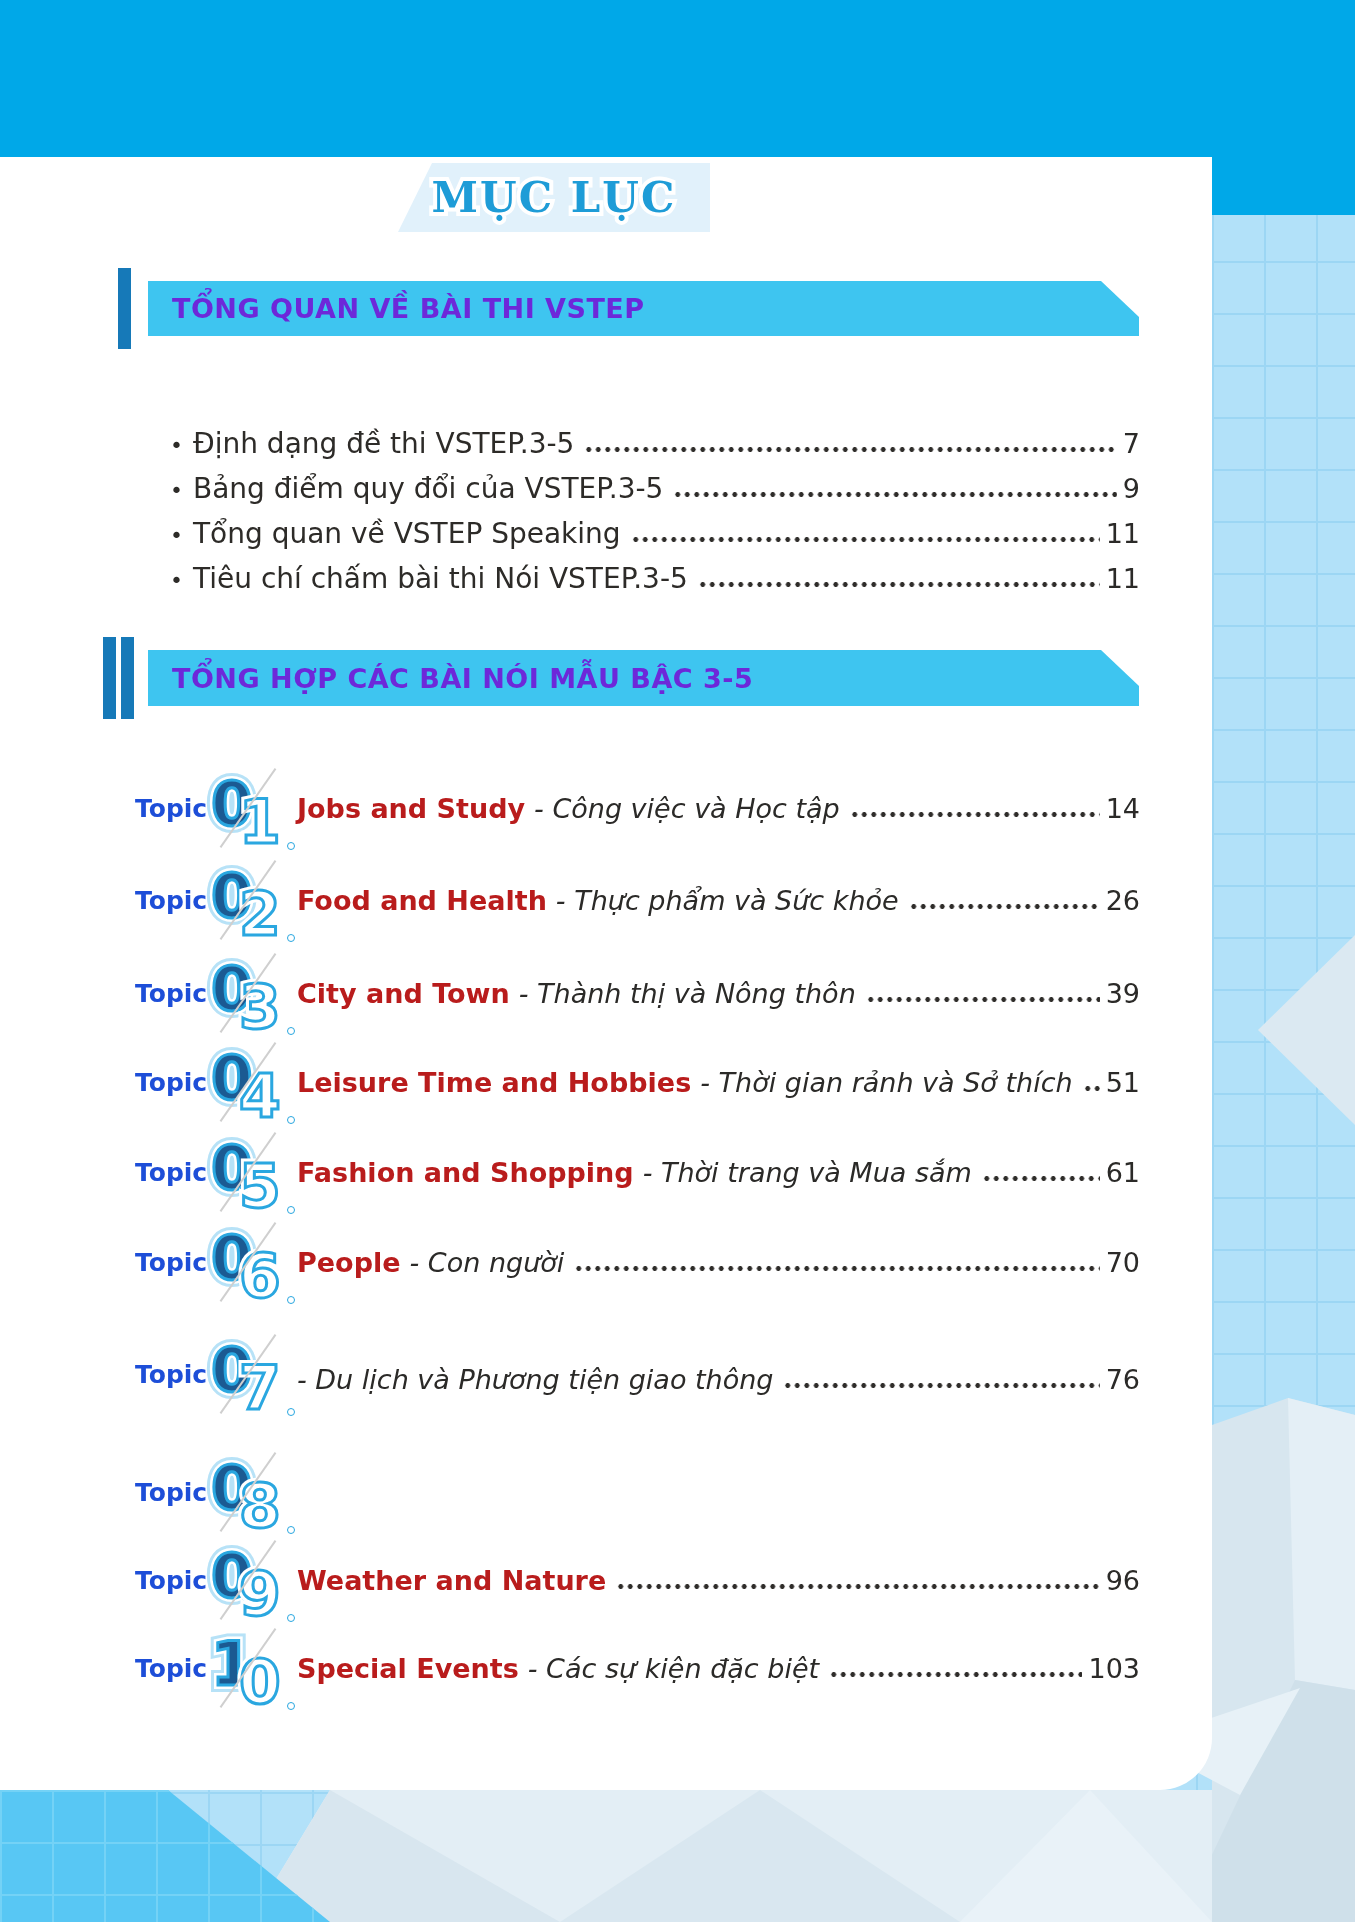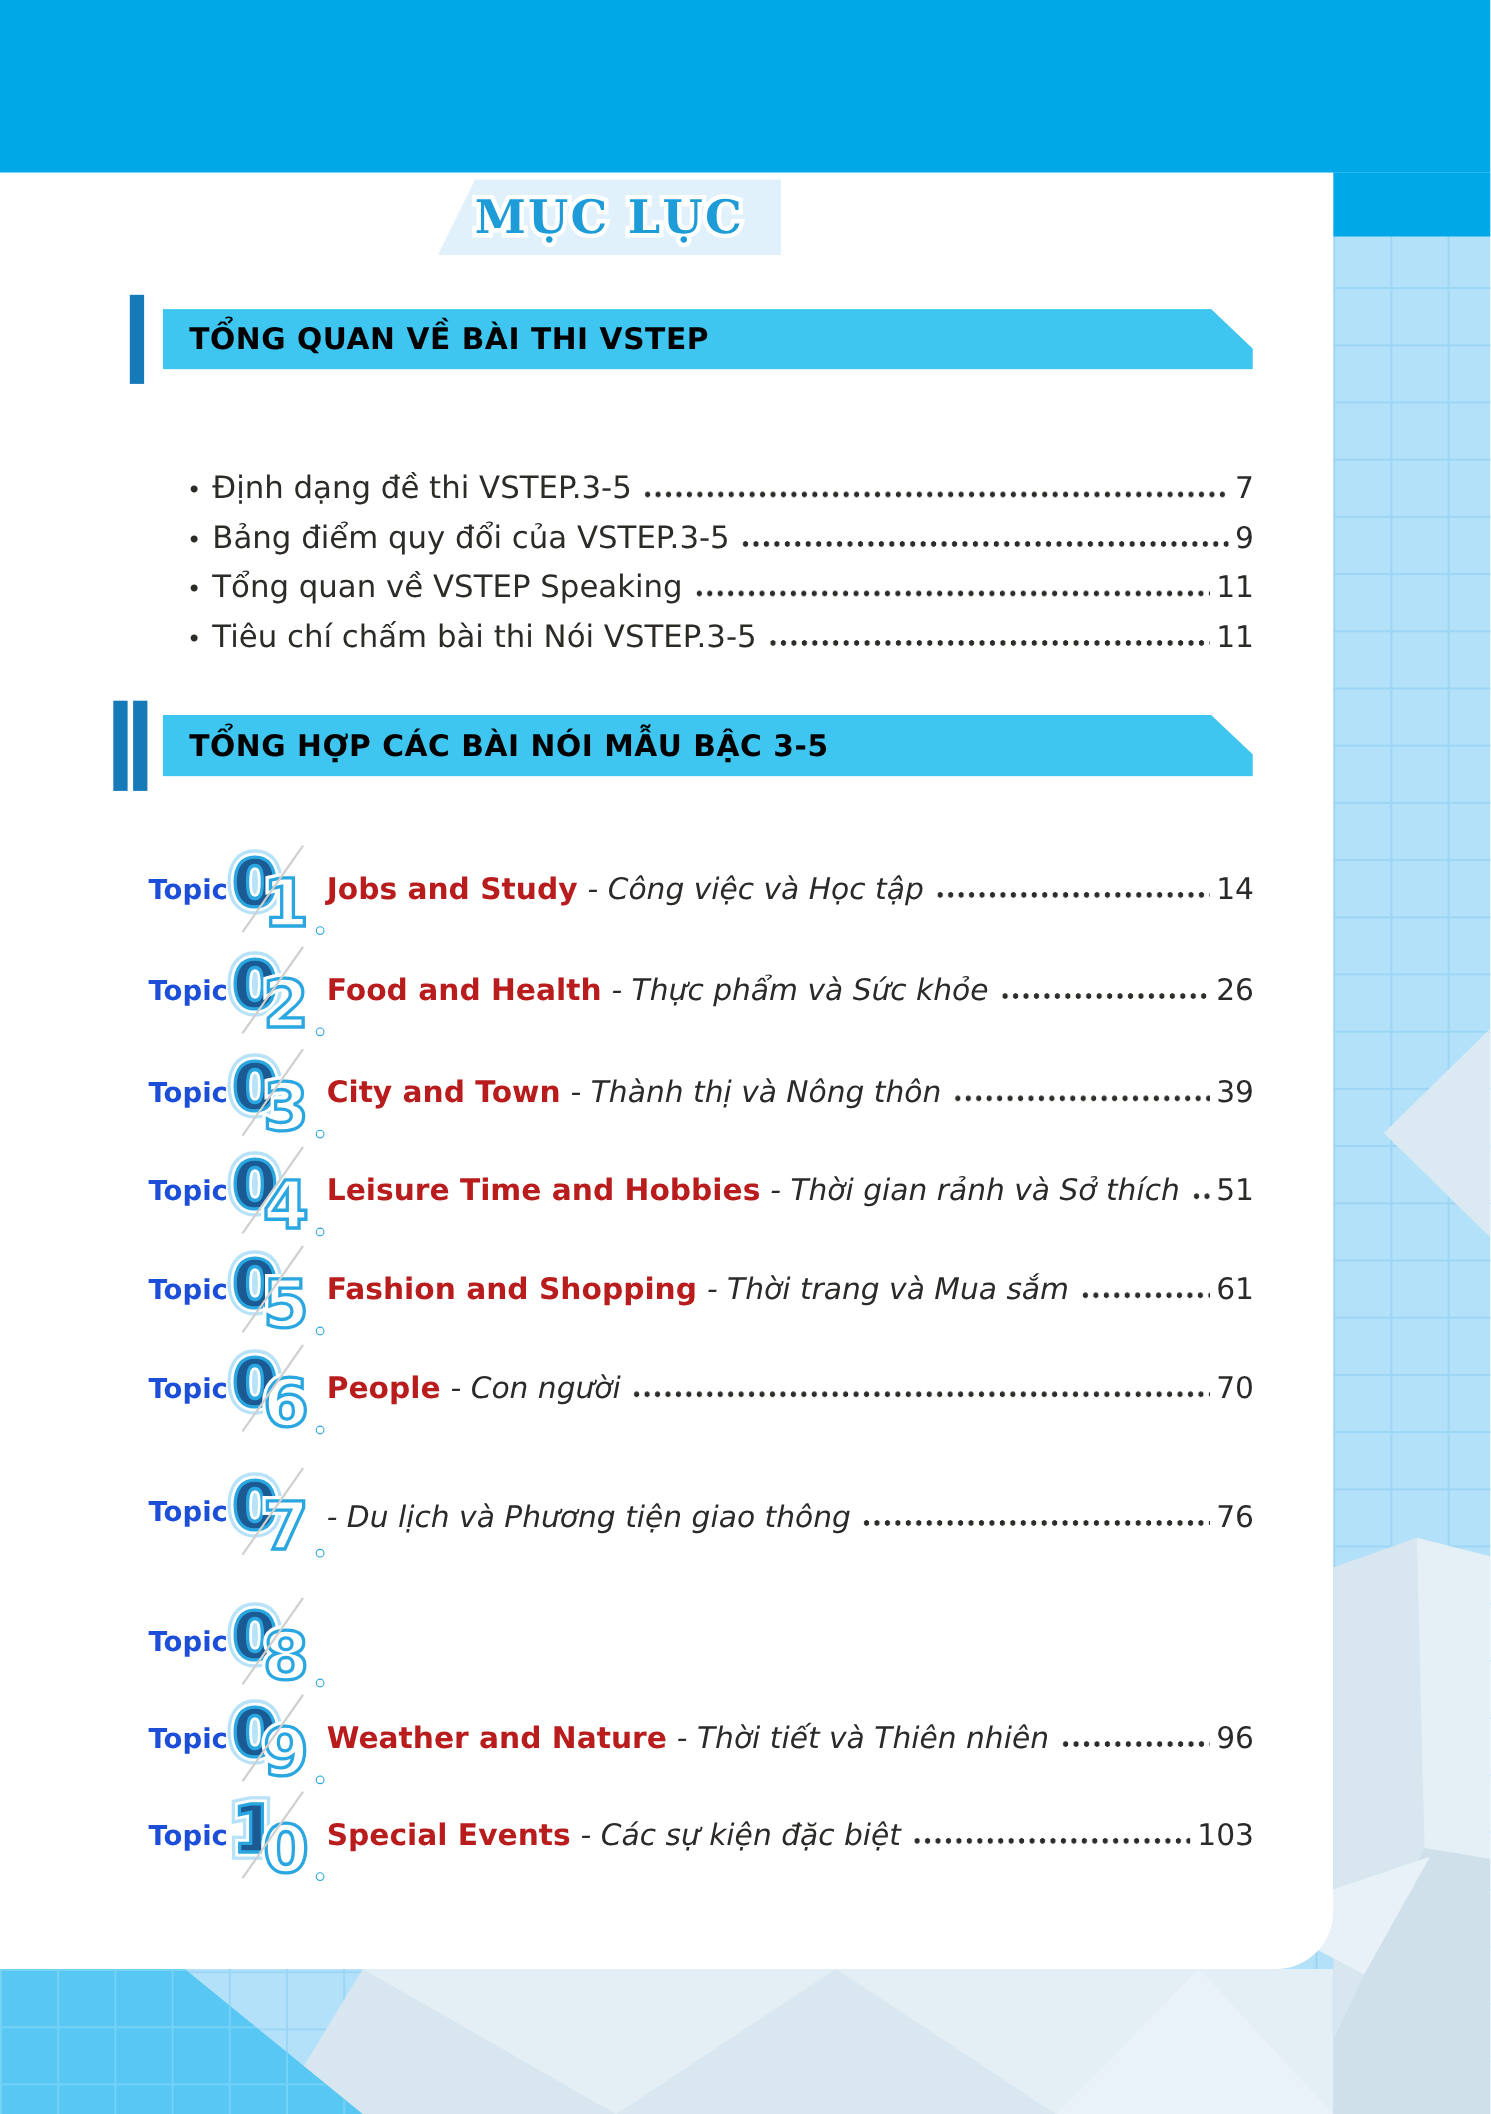--- a/index.html
+++ b/index.html
@@ -54,21 +54,21 @@
   .muc-text .back{position:absolute;left:0;top:0;-webkit-text-stroke:8px #ffffff;color:#ffffff;}
   .muc-text .front{position:relative;color:#1e9cd7;}
   
   .accent-bar{position:absolute;width:13px;background:#1679b8;}
   .sec-banner{
     position:absolute;left:148px;width:991px;background:#3ec5f0;
     display:flex;align-items:center;
     clip-path:polygon(0 0,calc(100% - 38px) 0,100% 36px,100% 100%,0 100%);
   }
   .sec-banner .sec-title{
-    color:#000000;font-weight:700;font-size:27px;letter-spacing:.5px;
+    color:#6d28d9;font-weight:700;font-size:27px;letter-spacing:.5px;
     padding-left:24px;white-space:nowrap;
   }
   
   .items{position:absolute;left:170px;top:427px;width:970px;}
   .item{display:flex;align-items:baseline;height:45px;font-size:28px;color:#2d2b28;font-weight:500;}
   .bullet{margin-right:10px;font-size:22px;}
   .leader{
     flex:1;height:7px;margin:0 6px 0 10px;align-self:baseline;
     background-image:radial-gradient(circle,#2e2c29 2.2px,transparent 2.7px);
     background-size:9.5px 7px;background-repeat:repeat-x;background-position:left bottom;
@@ -308,21 +308,20 @@
           <span class="g g1">0</span>
           <span class="g g2">0</span>
           <span class="g g3">0</span>
           <span class="g s1">9</span>
           <span class="g s2">9</span>
           <span class="slash"></span>
           <span class="reg"></span>
         </span>
         <div class="topic-text">
           <span class="t-title">Weather and Nature</span>
-          <span class="t-sub">- Thời tiết và Thiên nhiên</span>
           <span class="leader"></span>
           <span class="pg">96</span>
         </div>
       </div>
       <div class="topic-row" style="top: 1622px;">
         <span class="topic-label">Topic</span>
         <span class="topic-num">
           <span class="g g1">1</span>
           <span class="g g2">1</span>
           <span class="g g3">1</span>

